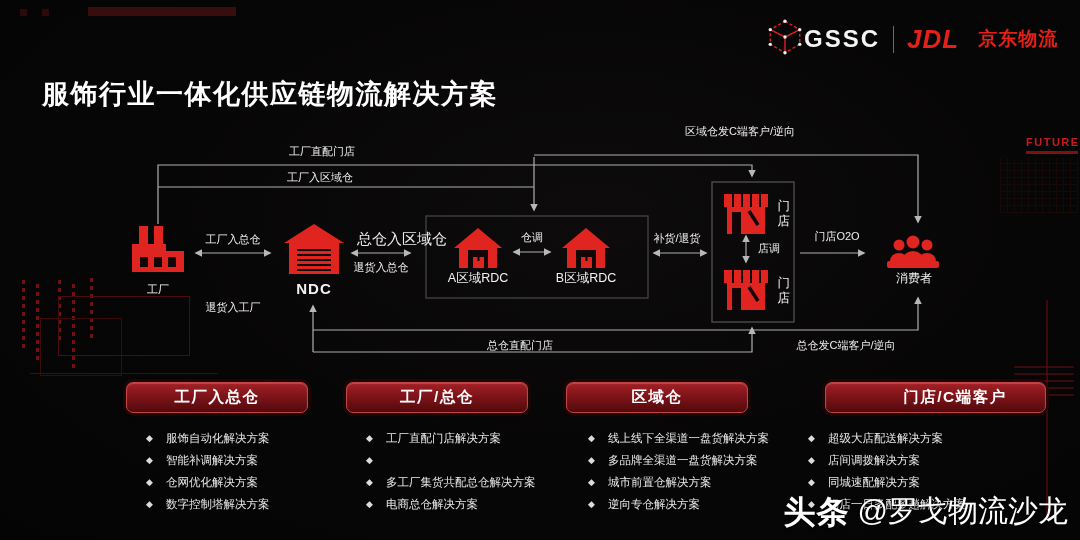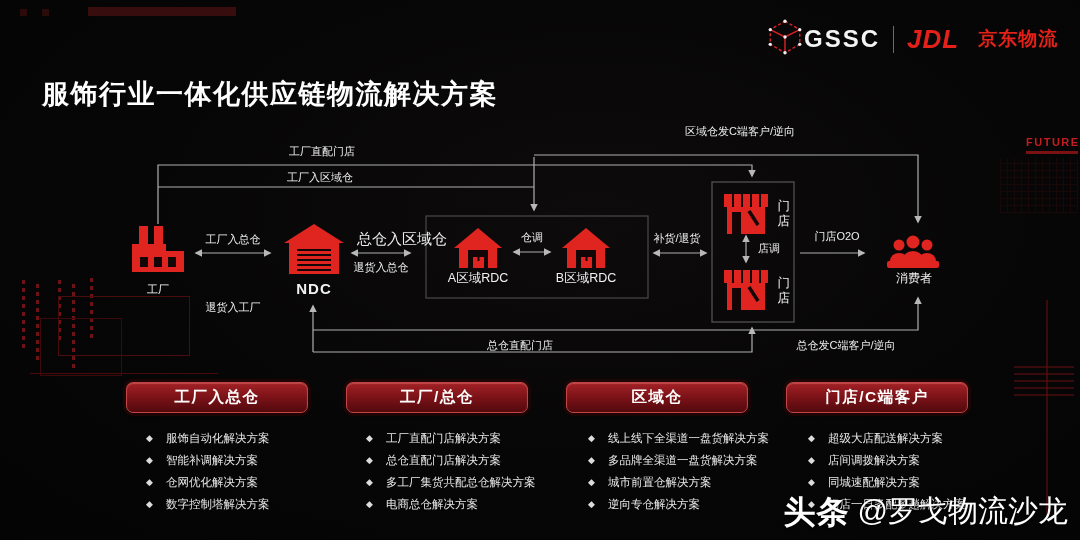--- a/index.html
+++ b/index.html
@@ -230,21 +230,21 @@
   <span class="flabel" style="left:532px;top:237px;">仓调</span>
   <span class="flabel" style="left:677px;top:238px;">补货/退货</span>
   <span class="flabel" style="left:769px;top:248px;">店调</span>
   <span class="flabel" style="left:837px;top:236px;">门店O2O</span>
   <span class="flabel" style="left:520px;top:345px;">总仓直配门店</span>
   <span class="flabel" style="left:846px;top:345px;">总仓发C端客户/逆向</span>
 
   <div class="btn" style="left:126px;">工厂入总仓</div>
   <div class="btn" style="left:346px;">工厂/总仓</div>
   <div class="btn" style="left:566px;">区域仓</div>
-  <div class="btn" style="left:786px;">门店/C端客户</div>
+  <div class="btn" style="left:825px;padding-left:39px;">门店/C端客户</div>
 
   <ul class="slist" style="left:146px;">
     <li>
         <span class="dia">◆</span>
         <span>服饰自动化解决方案</span>
       </li>
     <li>
         <span class="dia">◆</span>
         <span>智能补调解决方案</span>
       </li>
@@ -257,21 +257,20 @@
         <span>数字控制塔解决方案</span>
       </li>
   </ul>
   <ul class="slist" style="left:366px;">
     <li>
         <span class="dia">◆</span>
         <span>工厂直配门店解决方案</span>
       </li>
     <li>
         <span class="dia">◆</span>
-        <span>总仓直配门店解决方案</span>
       </li>
     <li>
         <span class="dia">◆</span>
         <span>多工厂集货共配总仓解决方案</span>
       </li>
     <li>
         <span class="dia">◆</span>
         <span>电商总仓解决方案</span>
       </li>
   </ul>

